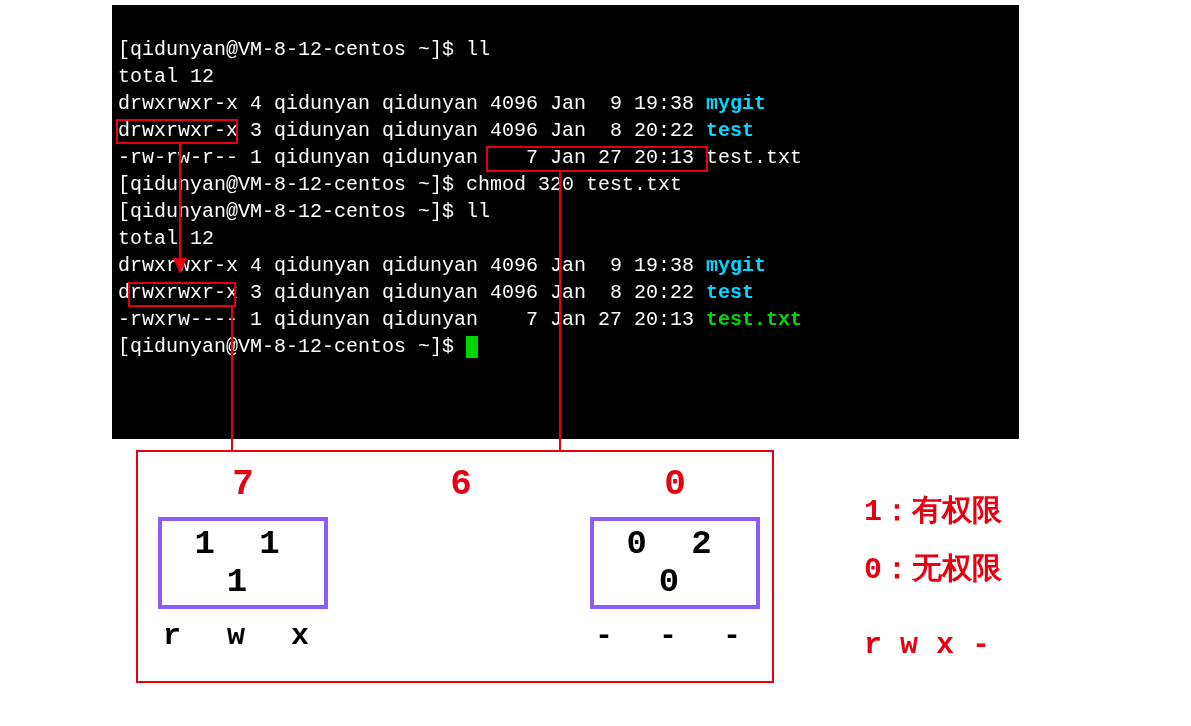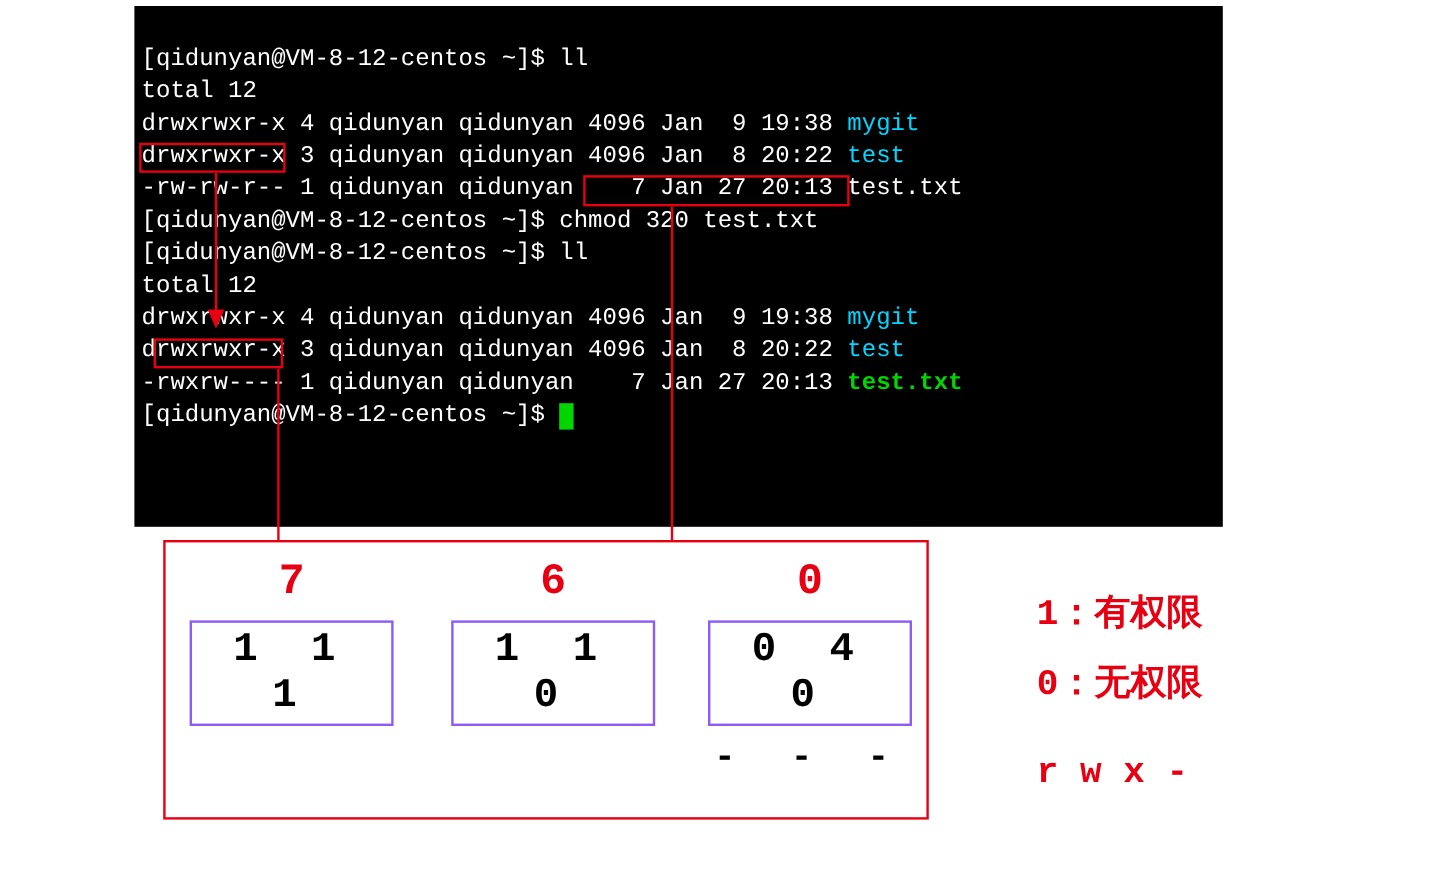--- a/index.html
+++ b/index.html
@@ -2,35 +2,35 @@
 <html><head>
   <meta charset="utf-8">
   <style>
     * { margin:0; padding:0; box-sizing:border-box; }
     body { width:1191px; height:726px; background:#fff; font-family:"Consolas","Courier New",monospace; position:relative; }
     .terminal {
       position:absolute; left:112px; top:5px; width:907px; height:434px;
       background:#000; color:#fff; font-size:20px; line-height:27px;
       padding:4px 6px; white-space:pre;
     }
-    .cyan { color:#00d7ff; font-weight:normal; }
+    .cyan { color:#00d7ff; font-weight:bold; }
     .green{ color:#00d700; font-weight:bold; }
     .cursor{ display:inline-block; width:12px; height:22px; background:#00d700; vertical-align:text-bottom; }
     .redbox{ position:absolute; border:2px solid #e60012; pointer-events:none; }
     svg.arrow{ position:absolute; pointer-events:none; }
     .arrow-path{ stroke:#e60012; stroke-width:2; fill:none; }
     .arrow-head{ fill:#e60012; }
     .perm-panel{
       position:absolute; left:136px; top:450px; width:638px; height:233px;
       border:2px solid #e60012; background:#fff;
     }
     .group{ position:absolute; text-align:center; }
     .num-head{ color:#e60012; font-size:36px; font-weight:bold; }
     .bits-box{
-      border:2px solid #8b5cf6; padding:4px 14px;
+      border:4px solid #8b5cf6; padding:4px 14px;
       font-size:34px; font-weight:bold; color:#000;
       letter-spacing:12px; margin-top:12px; display:inline-block;
     }
     .lets{ font-size:30px; font-weight:bold; letter-spacing:14px; color:#000; margin-top:10px; }
     .legend{ position:absolute; left:864px; font-size:30px; font-weight:bold; color:#e60012; }
   </style>
 </head>
 <body>
 
 <div class="terminal">
@@ -62,27 +62,27 @@
 </svg>
 
 <svg class="arrow" style="left:550px; top:172px; width:30px; height:296px;">
   <path class="arrow-path" d="M10 0 L10 296"></path>
 </svg>
 
 <div class="perm-panel">
   <div class="group" style="left:20px; top:12px; width:170px;">
     <div class="num-head">7</div>
     <div class="bits-box">1 1 1</div>
+    <div class="lets">r w x</div>
   </div>
   <div class="group" style="left:238px; top:12px; width:170px;">
     <div class="num-head">6</div>
-    <div class="bits-box">1 1 0</div>
   </div>
   <div class="group" style="left:452px; top:12px; width:170px;">
     <div class="num-head">0</div>
-    <div class="bits-box">0 4 0</div>
+    <div class="bits-box">0 2 0</div>
     <div class="lets">-  -  -</div>
   </div>
 </div>
 
 <div class="legend" style="top:490px;">1：有权限</div>
 <div class="legend" style="top:548px;">0：无权限</div>
 <div class="legend" style="top:628px;">r w x -</div>
 
 </body></html>

